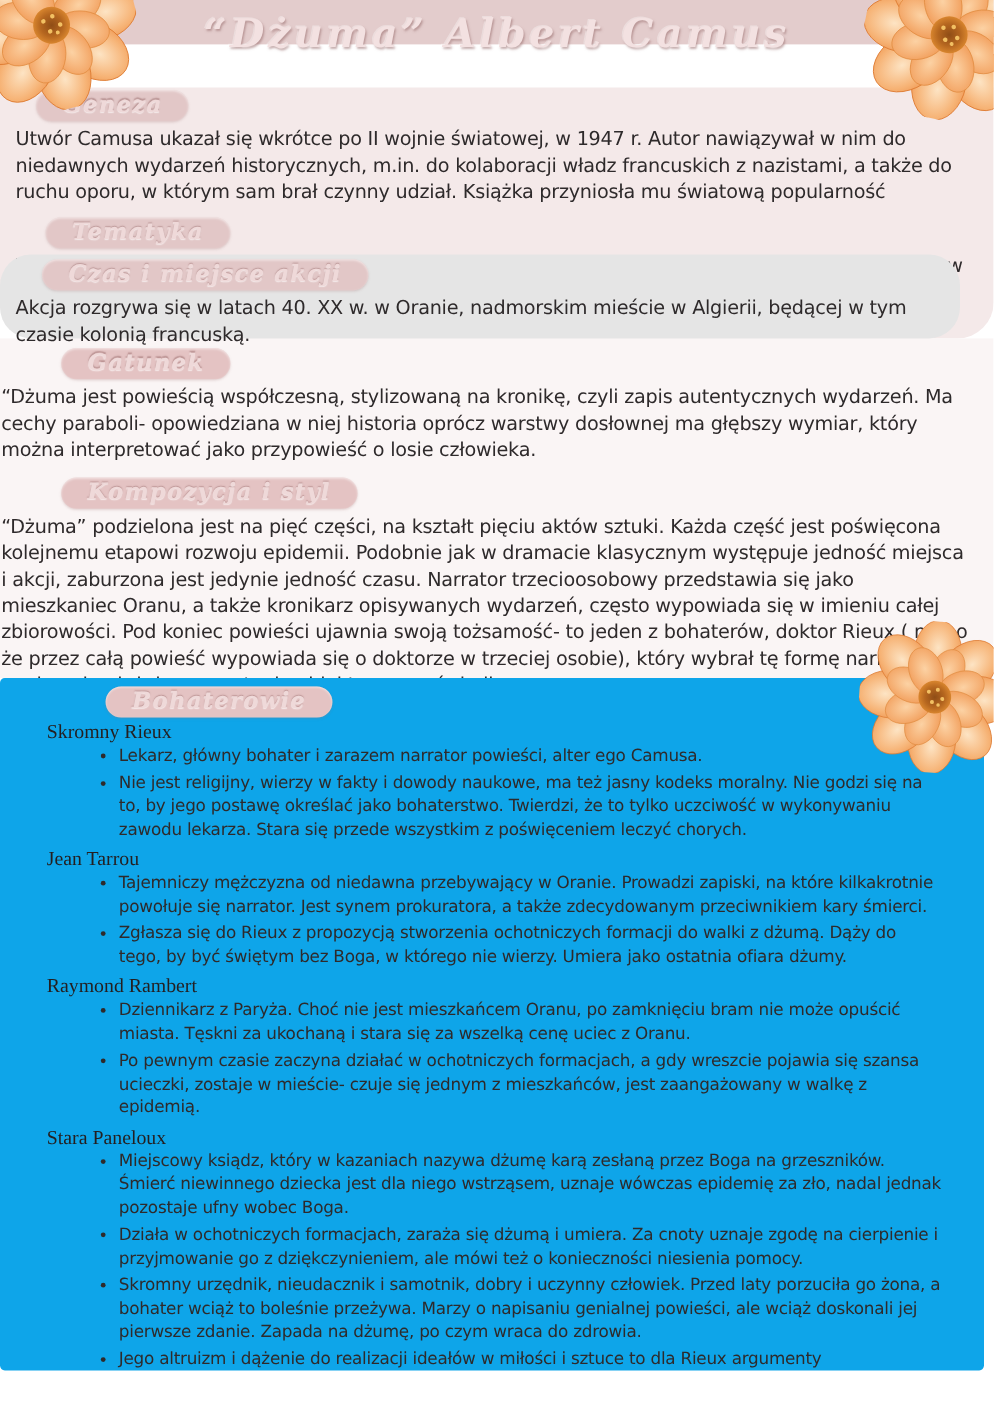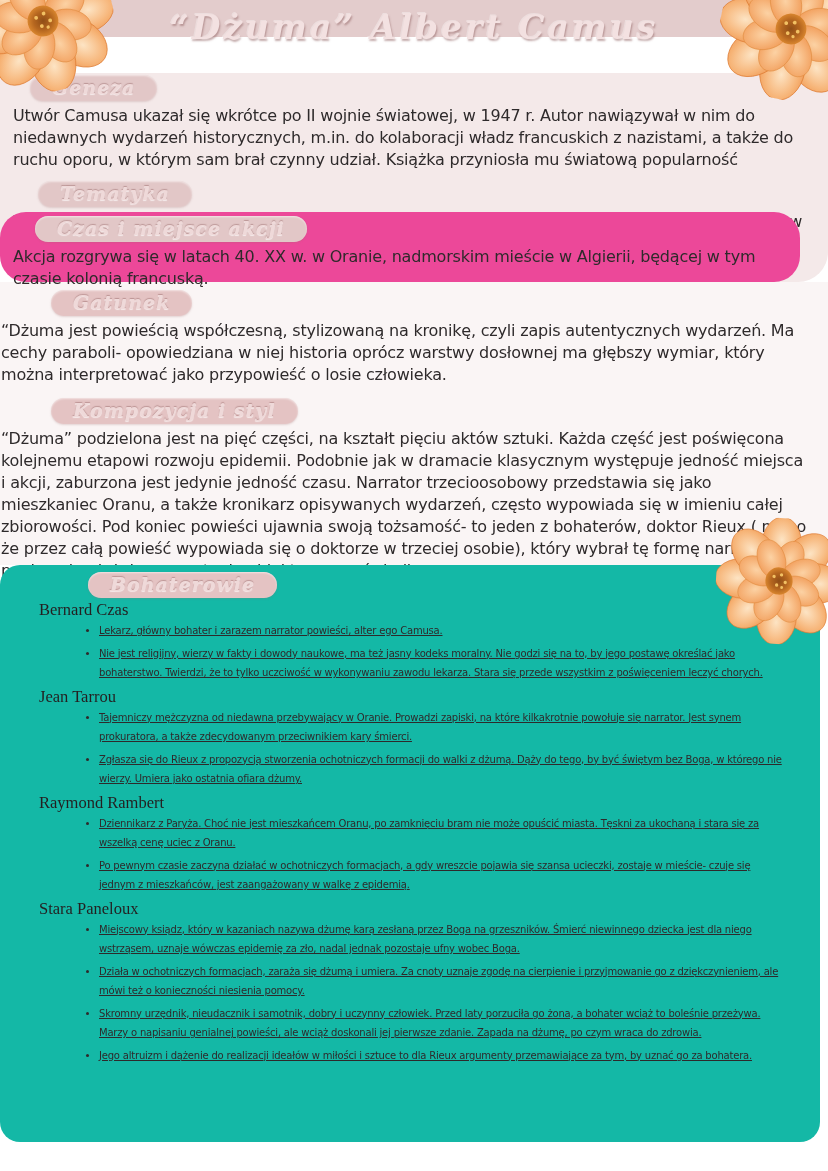--- a/index.html
+++ b/index.html
@@ -24,31 +24,31 @@
   }
   
   .block{box-sizing:border-box;position:absolute;left:0;}
   .top-block{
     top:73px;width:828px;height:209px;
     background:#f4e9e9;border-radius:0 0 30px 30px;
     padding:2px 16px 0 13px;z-index:1;
   }
   .time-block{
     top:212px;width:800px;height:70px;
-    background:#ec4899;border-radius:26px;
+    background:#e5e5e5;border-radius:26px;
     padding:4px 16px 0 13px;z-index:2;
   }
   .mid-block{
     top:282px;width:828px;height:283px;
     background:#faf5f5;
     padding:8px 16px 0 1px;z-index:1;
   }
   .heroes-block{
     top:565px;width:820px;height:577px;
-    background:#14b8a6;border-radius:20px;
+    background:#0ea5e9;border-radius:4px;
     padding:7px 14px 0 13px;z-index:1;overflow:hidden;
   }
   
   .pill{
     display:inline-block;border-radius:16px;
     padding:1px 22px 3px;
     background:#e2c7c7;
     font-family:"DejaVu Serif","Liberation Serif",serif;
     font-style:italic;font-weight:bold;font-size:19px;line-height:22px;
     color:#efd9d9;letter-spacing:1px;
@@ -66,23 +66,22 @@
   }
   
   .char-name{
     font-family:"Liberation Serif","DejaVu Serif",serif;
     font-size:16.5px;line-height:22px;
     margin:1px 0 0 26px;color:#241f20;
   }
   ul.points{margin:0;padding:0 4px 0 86px;}
   ul.points li{
     list-style:disc outside;
-    font-size:10px;line-height:19.5px;letter-spacing:-.2px;
+    font-size:14px;line-height:19.5px;letter-spacing:-.2px;
     margin:0 17px 3px 0;
-    text-decoration:underline;
   }
   
   .flower{position:absolute;z-index:3;pointer-events:none;}
   .flower-tl{left:-28px;top:-50px;width:142px;height:142px;transform:rotate(-14deg);}
   .flower-tr{right:-34px;top:-42px;width:142px;height:142px;transform:rotate(12deg);}
   .flower-mr{right:-14px;top:518px;width:126px;height:126px;transform:rotate(4deg);}
 </style>
 </head>
 <body>
 
@@ -155,21 +154,21 @@
   <span class="pill dark ml-50">Gatunek</span>
   <div class="para">“Dżuma jest powieścią współczesną, stylizowaną na kronikę, czyli zapis autentycznych wydarzeń. Ma cechy paraboli- opowiedziana w niej historia oprócz warstwy dosłownej ma głębszy wymiar, który można interpretować jako przypowieść o losie człowieka.</div>
   <span class="pill dark ml-50 mt-8">Kompozycja i styl</span>
   <div class="para">“Dżuma” podzielona jest na pięć części, na kształt pięciu aktów sztuki. Każda część jest poświęcona kolejnemu etapowi rozwoju epidemii. Podobnie jak w dramacie klasycznym występuje jedność miejsca i akcji, zaburzona jest jedynie jedność czasu. Narrator trzecioosobowy przedstawia się jako mieszkaniec Oranu, a także kronikarz opisywanych wydarzeń, często wypowiada się w imieniu całej zbiorowości. Pod koniec powieści ujawnia swoją tożsamość- to jeden z bohaterów, doktor Rieux ( mimo że przez całą powieść wypowiada się o doktorze w trzeciej osobie), który wybrał tę formę narracji, ponieważ zależało mu na tonie obiektywnego świadka</div>
 </div>
 
 <div class="block heroes-block">
   <span class="pill dark ml-75">Bohaterowie</span>
 
   <div>
-    <div class="char-name">Bernard Czas</div>
+    <div class="char-name">Skromny Rieux</div>
     <ul class="points">
       <li>Lekarz, główny bohater i zarazem narrator powieści, alter ego Camusa.</li>
       <li>Nie jest religijny, wierzy w fakty i dowody naukowe, ma też jasny kodeks moralny. Nie godzi się na to, by jego postawę określać jako bohaterstwo. Twierdzi, że to tylko uczciwość w wykonywaniu zawodu lekarza. Stara się przede wszystkim z poświęceniem leczyć chorych.</li>
     </ul>
   </div>
 
   <div>
     <div class="char-name">Jean Tarrou</div>
     <ul class="points">
       <li>Tajemniczy mężczyzna od niedawna przebywający w Oranie. Prowadzi zapiski, na które kilkakrotnie powołuje się narrator. Jest synem prokuratora, a także zdecydowanym przeciwnikiem kary śmierci.</li>

